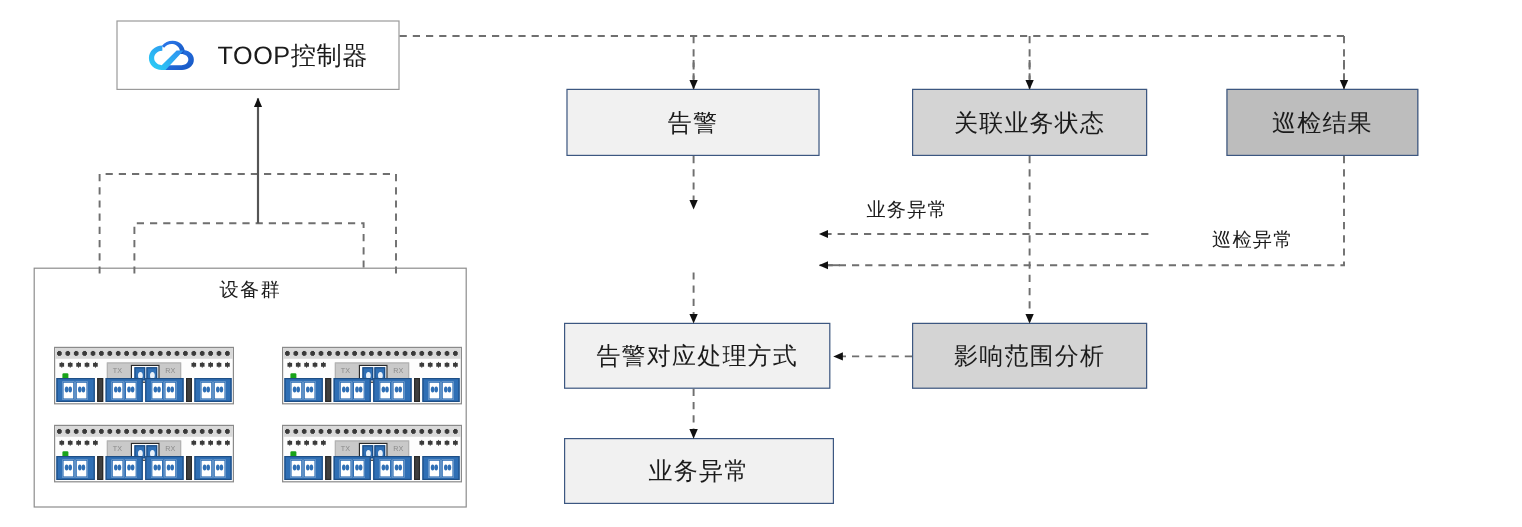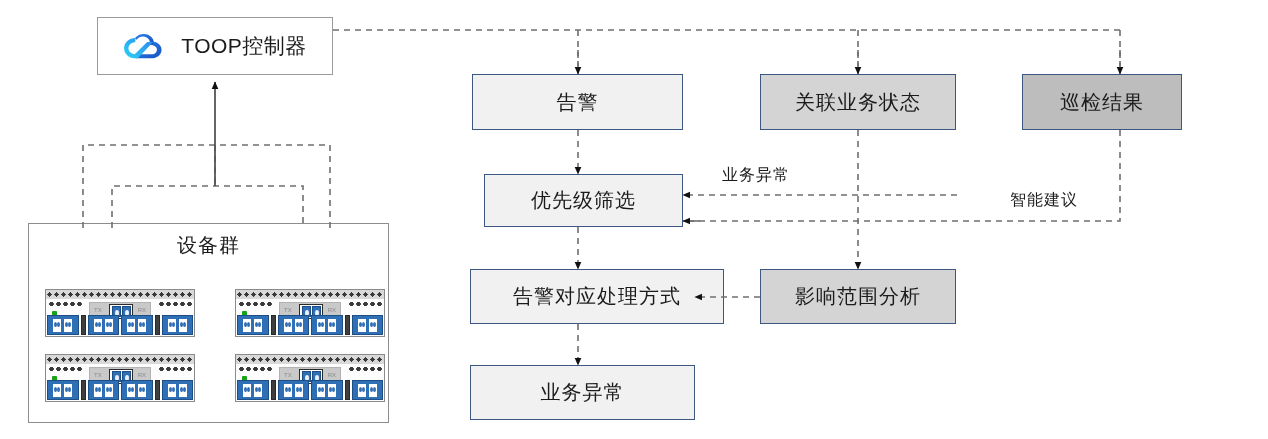--- a/index.html
+++ b/index.html
@@ -66,21 +66,21 @@
     height: 200px;
     box-sizing: border-box;
     border: 1.2px solid #8d8d8d;
     background: #ffffff;
   }
   #devgroup-title {
     position: absolute;
     left: 0; right: 0;
     top: 8px;
     text-align: center;
-    font-size: 20px;
+    font-size: 16px;
     letter-spacing: 1px;
     color: #1b1b1b;
   }
 
   
   .device {
     position: absolute;
     width: 150px;
     height: 48px;
   }
@@ -411,38 +411,35 @@
   </div>
 
   <div class="node fill-light" style="left:472px; top:74px;  width:211px; height:56px;">
     <span>告警</span>
   </div>
 
   <div class="node fill-dark" style="left:1022px; top:74px; width:160px; height:56px;">
     <span>巡检结果</span>
   </div>
 
-  <div class="node fill-light" style="left:484px; top:174px; width:199px; height:53px;">
-    <span>优先级筛选</span>
-  </div>
-
-  <div class="node fill-light" style="left:470px; top:269px; width:254px; height:55px;">
+
+  <div class="node fill-light" style="left:470px; top:269px; width:222px; height:55px;">
     <span>告警对应处理方式</span>
   </div>
 
   <div class="node fill-mid" style="left:760px; top:269px; width:196px; height:55px;">
     <span>影响范围分析</span>
   </div>
 
   <div class="node fill-light" style="left:470px; top:365px; width:225px; height:55px;">
     <span>业务异常</span>
   </div>
 
   <div class="edge-label" style="left:722px; top:165px;">业务异常</div>
-  <div class="edge-label" style="left:1010px; top:190px;">智能建议</div>
+  <div class="edge-label" style="left:1010px; top:190px;">巡检异常</div>
 
   <svg id="links" xmlns="http://www.w3.org/2000/svg">
     <defs>
       <marker id="ah" markerWidth="9" markerHeight="9" refX="7.4" refY="4.5" orient="auto" markerUnits="userSpaceOnUse">
         <path d="M0,1 L8,4.5 L0,8 z" fill="#111111"></path>
       </marker>
     </defs>
 
     <g stroke="#6f6f6f" stroke-width="1.6" fill="none" stroke-dasharray="6,5">
       <path d="M83,228 L83,145 L330,145 L330,228"></path>

